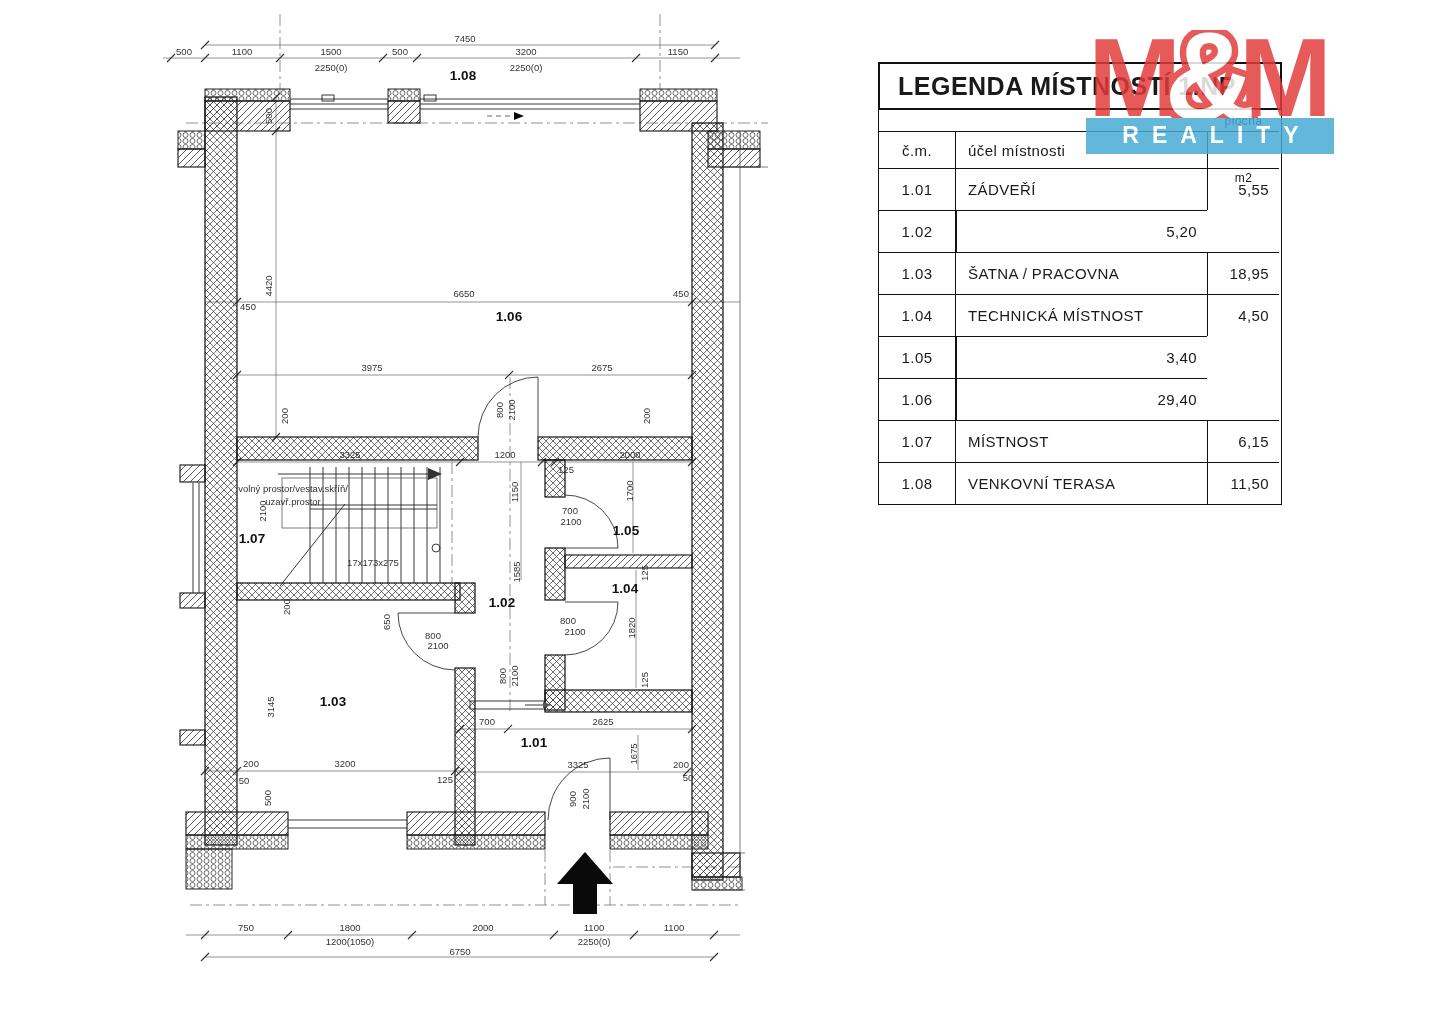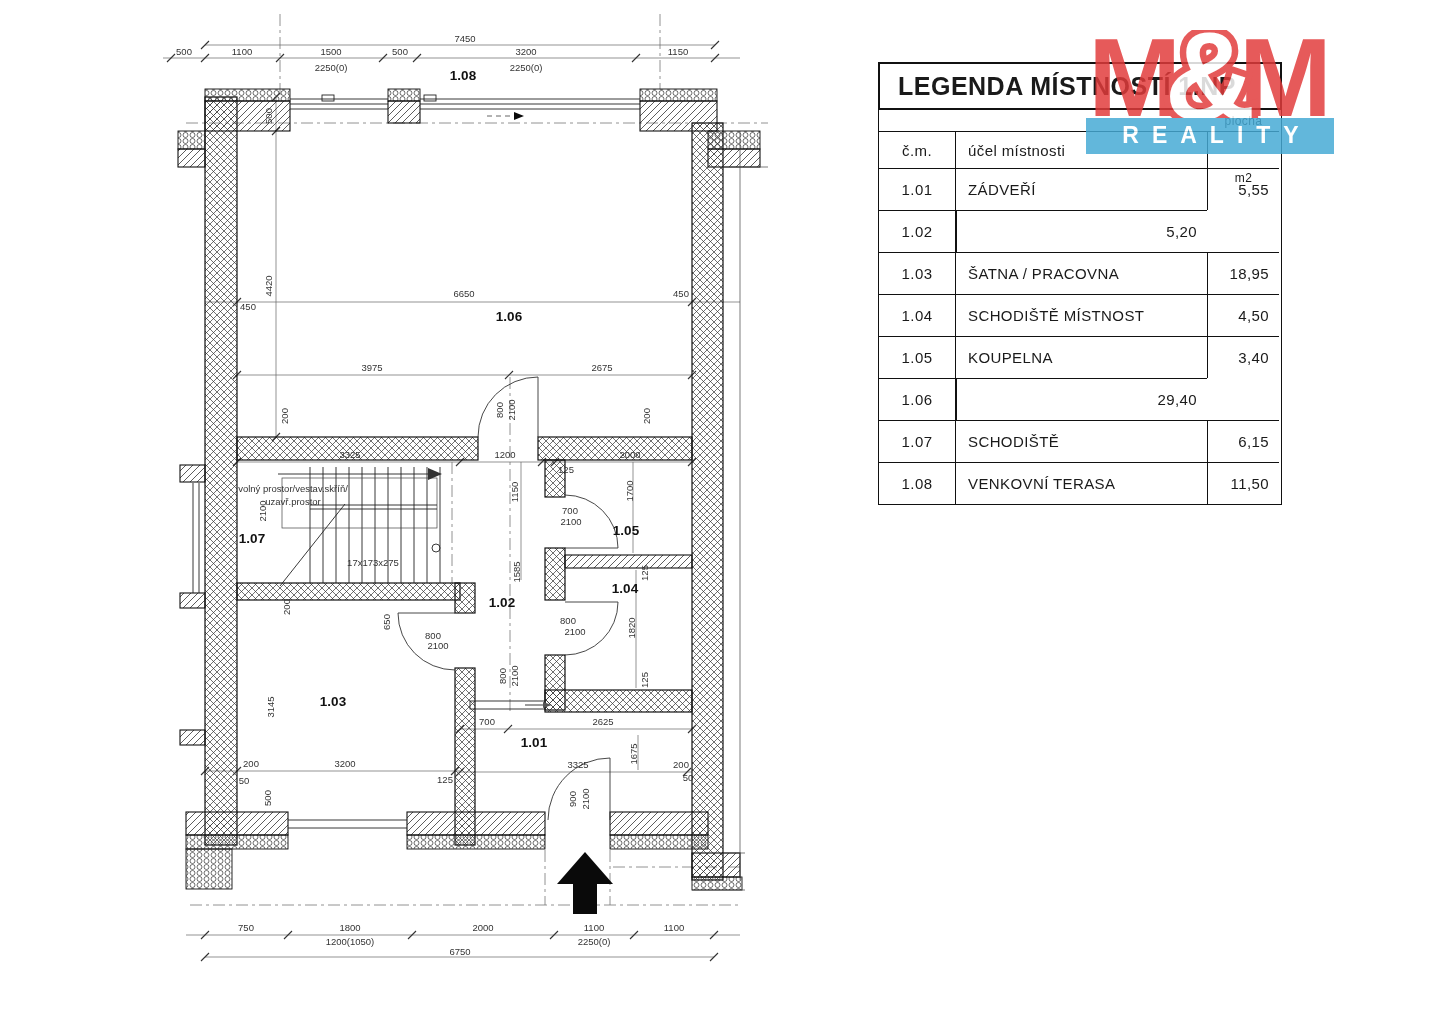--- a/index.html
+++ b/index.html
@@ -264,38 +264,37 @@
         </div>
 
         <div class="legend-row legend-body-row">
           <div class="cell-num">1.03</div>
           <div class="cell-name">ŠATNA / PRACOVNA</div>
           <div class="cell-area">18,95</div>
         </div>
 
         <div class="legend-row legend-body-row">
           <div class="cell-num">1.04</div>
-          <div class="cell-name">SCHODIŠTĚ MÍSTNOST</div>
+          <div class="cell-name">TECHNICKÁ MÍSTNOST</div>
           <div class="cell-area">4,50</div>
         </div>
 
         <div class="legend-row legend-body-row">
           <div class="cell-num">1.05</div>
-          <div class="cell-name">KOUPELNA</div>
           <div class="cell-area">3,40</div>
         </div>
 
         <div class="legend-row legend-body-row">
           <div class="cell-num">1.06</div>
           <div class="cell-area">29,40</div>
         </div>
 
         <div class="legend-row legend-body-row">
           <div class="cell-num">1.07</div>
-          <div class="cell-name">SCHODIŠTĚ</div>
+          <div class="cell-name">MÍSTNOST</div>
           <div class="cell-area">6,15</div>
         </div>
 
         <div class="legend-row legend-body-row">
           <div class="cell-num">1.08</div>
           <div class="cell-name">VENKOVNÍ TERASA</div>
           <div class="cell-area">11,50</div>
         </div>
       </div>
   </div>

